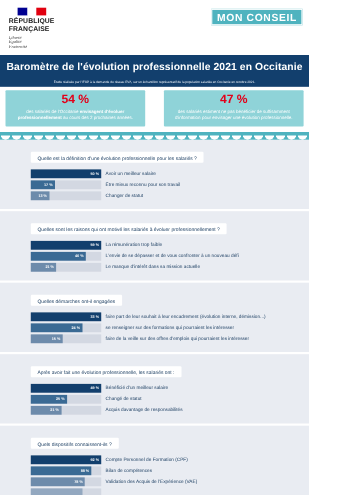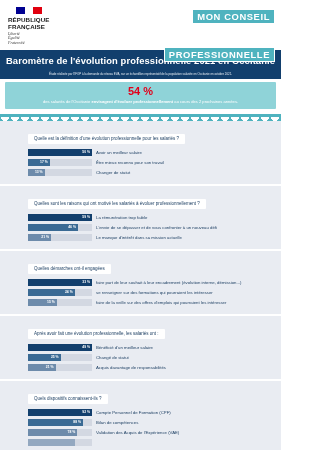--- a/index.html
+++ b/index.html
@@ -114,38 +114,43 @@
       <div class="rf-name">RÉPUBLIQUE FRANÇAISE</div>
       <div class="rf-motto">
         <div>Liberté</div>
         <div>Égalité</div>
         <div>Fraternité</div>
       </div>
     </div>
     <div class="brand">
       <div>MON CONSEIL</div><br>
       <br>
-      <div>PROFESSIONNELLE</div>
     </div>
   </div>
 
   <div class="band">
     <div class="band-title">Baromètre de l'évolution professionnelle 2021 en Occitanie</div>
   </div>
   <div class="sub-note">Étude réalisée par l'IFOP à la demande du réseau EVA, sur un échantillon représentatif de la population salariée en Occitanie en octobre 2021.</div>
 
   <div class="stats">
     <div class="stat">
       <div class="pct">54 %</div>
       <div class="txt">
         <span>des salariés de l'Occitanie</span>
         <b>envisagent d'évoluer professionnellement</b>
         <span>au cours des 2 prochaines années.</span>
       </div>
     </div>
+    <div class="stat">
+      <div class="pct">47 %</div>
+      <div class="txt">
+        <span>des salariés estiment ne pas bénéficier de suffisamment d'information pour envisager une évolution professionnelle.</span>
+      </div>
+    </div>
   </div>
 
   <div class="wave"></div>
 
   <div id="sections-host">
       <div class="qblock"><div class="qhead">Quelle est la définition d'une évolution professionnelle pour les salariés ?</div><div class="rows">
           <div class="row">
             <div class="bar-track">
               <div class="bar-fill" style="width: 100%; background: rgb(18, 63, 109);">
                 <span class="bar-val">50 %</span>

